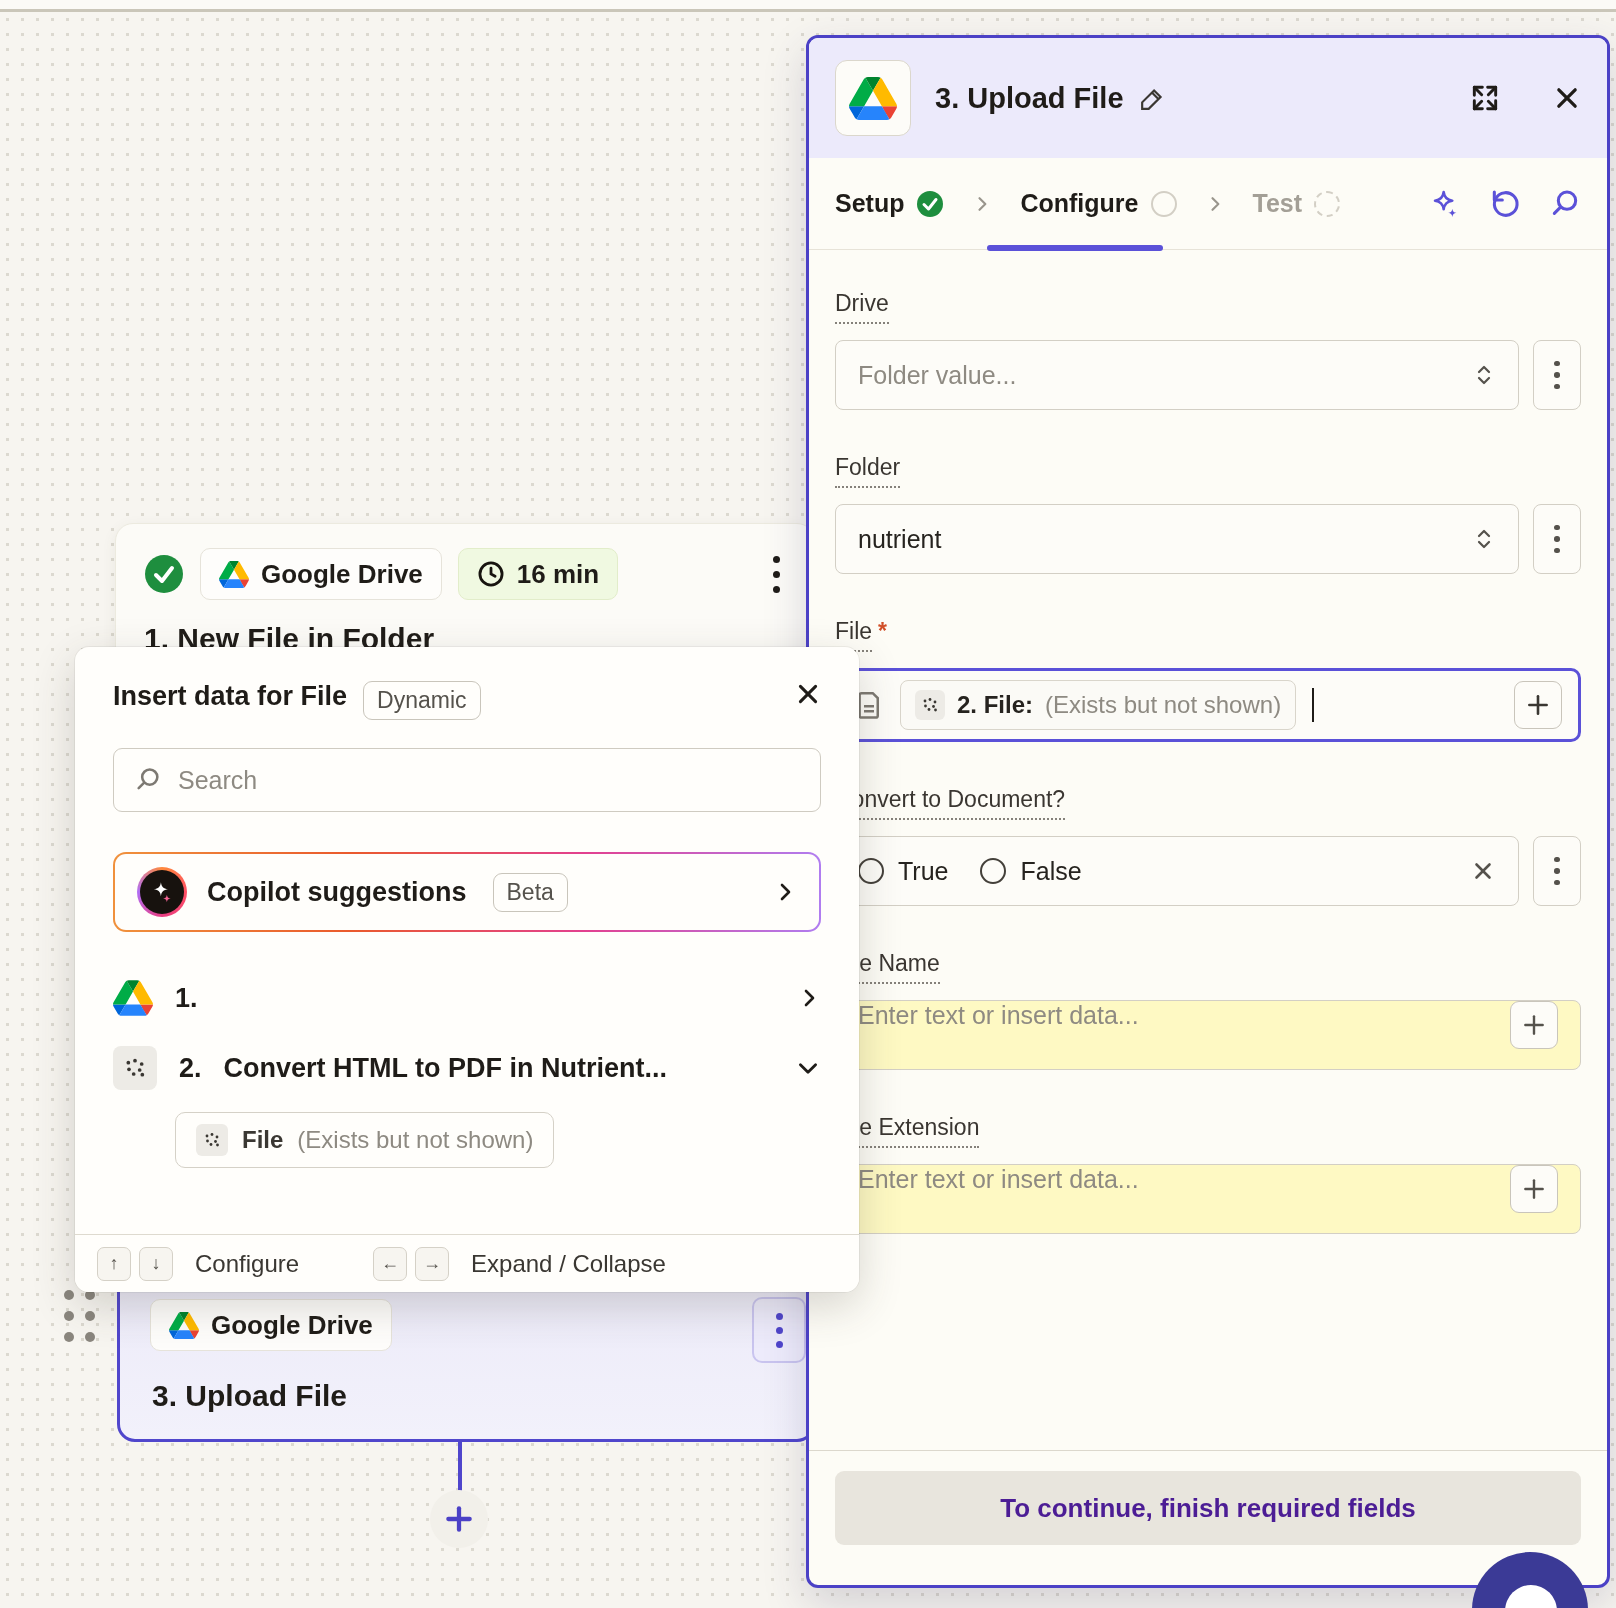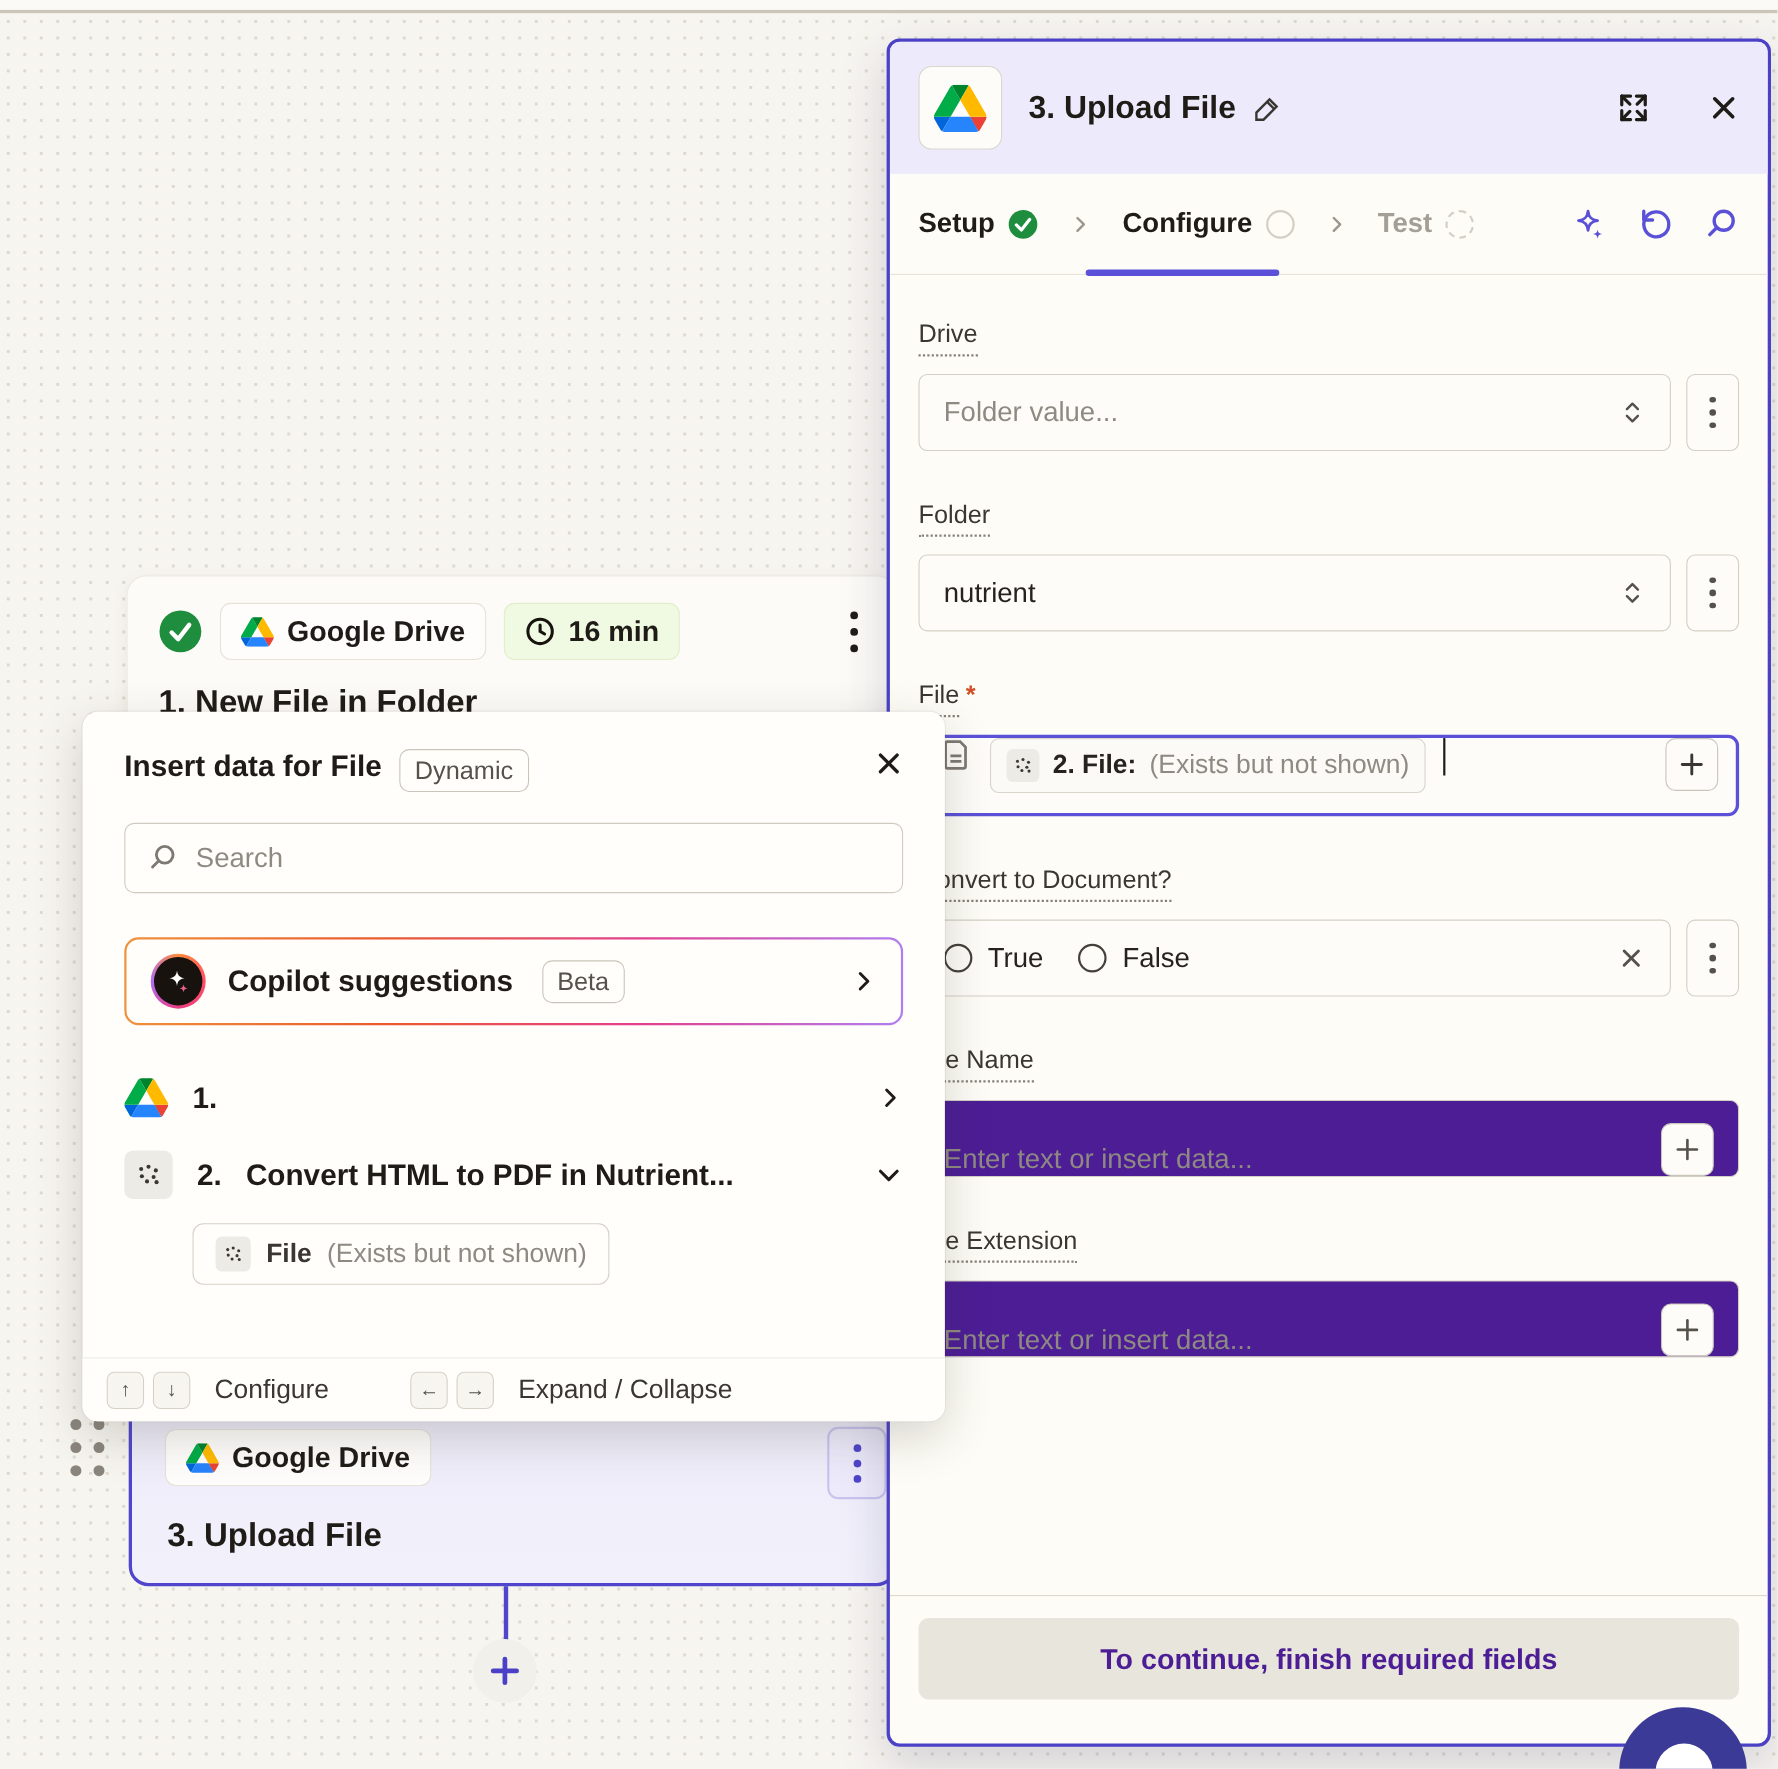--- a/index.html
+++ b/index.html
@@ -169,38 +169,38 @@
   .placeholder { color:#8e8a82; }
   .value { color:#26231f; }
   .select .icon-btn { margin-left:auto; }
   .side-kebab {
     width:48px; height:70px; border:1.5px solid #d3cfc5; border-radius:8px; background:#fdfcf8;
     display:flex; flex-direction:column; align-items:center; justify-content:center; gap:6px; cursor:pointer;
   }
   .side-kebab i { width:5.5px; height:5.5px; border-radius:50%; background:#55524c; }
   .file-input {
     flex:1; height:74px; border:3px solid #5b51d8; border-radius:10px; background:#fdfcf8;
-    display:flex; align-items:flex-start; padding:0 16px; gap:16px;
+    display:flex; align-items:center; padding:0 16px; gap:16px;
   }
   .token-pill {
     height:50px; border:1.5px solid #d9d5cb; border-radius:8px; background:#fbfaf6;
     display:flex; align-items:center; gap:12px; padding:0 14px; cursor:pointer;
   }
   .token-pill .app-sq { width:30px; height:30px; border-radius:6px; }
   .token-main { font-size:24px; font-weight:bold; color:#26231f; }
   .caret-bar { width:2px; height:34px; background:#1f1c18; }
   .plus-btn {
     width:48px; height:48px; border:1.5px solid #c9c5bb; border-radius:9px; background:#fdfcf8;
     display:flex; align-items:center; justify-content:center; margin-left:auto; cursor:pointer;
   }
   .radio-opt { display:flex; align-items:center; gap:14px; font-size:25px; color:#26231f; cursor:pointer; }
   .radio-circle { width:26px; height:26px; border:2.5px solid #44403a; border-radius:50%; background:#fdfcf8; }
   .text-field {
-    flex:1; height:70px; border:1.5px solid #d3cfc5; border-radius:8px; background:#4c1d95;
-    display:flex; align-items:flex-end; padding:0 22px; font-size:25px;
+    flex:1; height:70px; border:1.5px solid #d3cfc5; border-radius:8px; background:#fef9c3;
+    display:flex; align-items:flex-start; padding:0 22px; font-size:25px;
   }
   .panel-footer { border-top:1.5px solid #dcd8cd; padding:20px 26px 40px 26px; }
   .cta {
     width:100%; height:74px; background:#e8e5dd; border:none; border-radius:9px;
     font-family:inherit; font-size:26px; font-weight:bold; color:#4c1d95; cursor:default;
   }
 
   .chat-bubble {
     position:absolute; left:1472px; top:1552px; width:116px; height:116px; border-radius:50%;
     background:#3b3a96; z-index:7; cursor:pointer;

